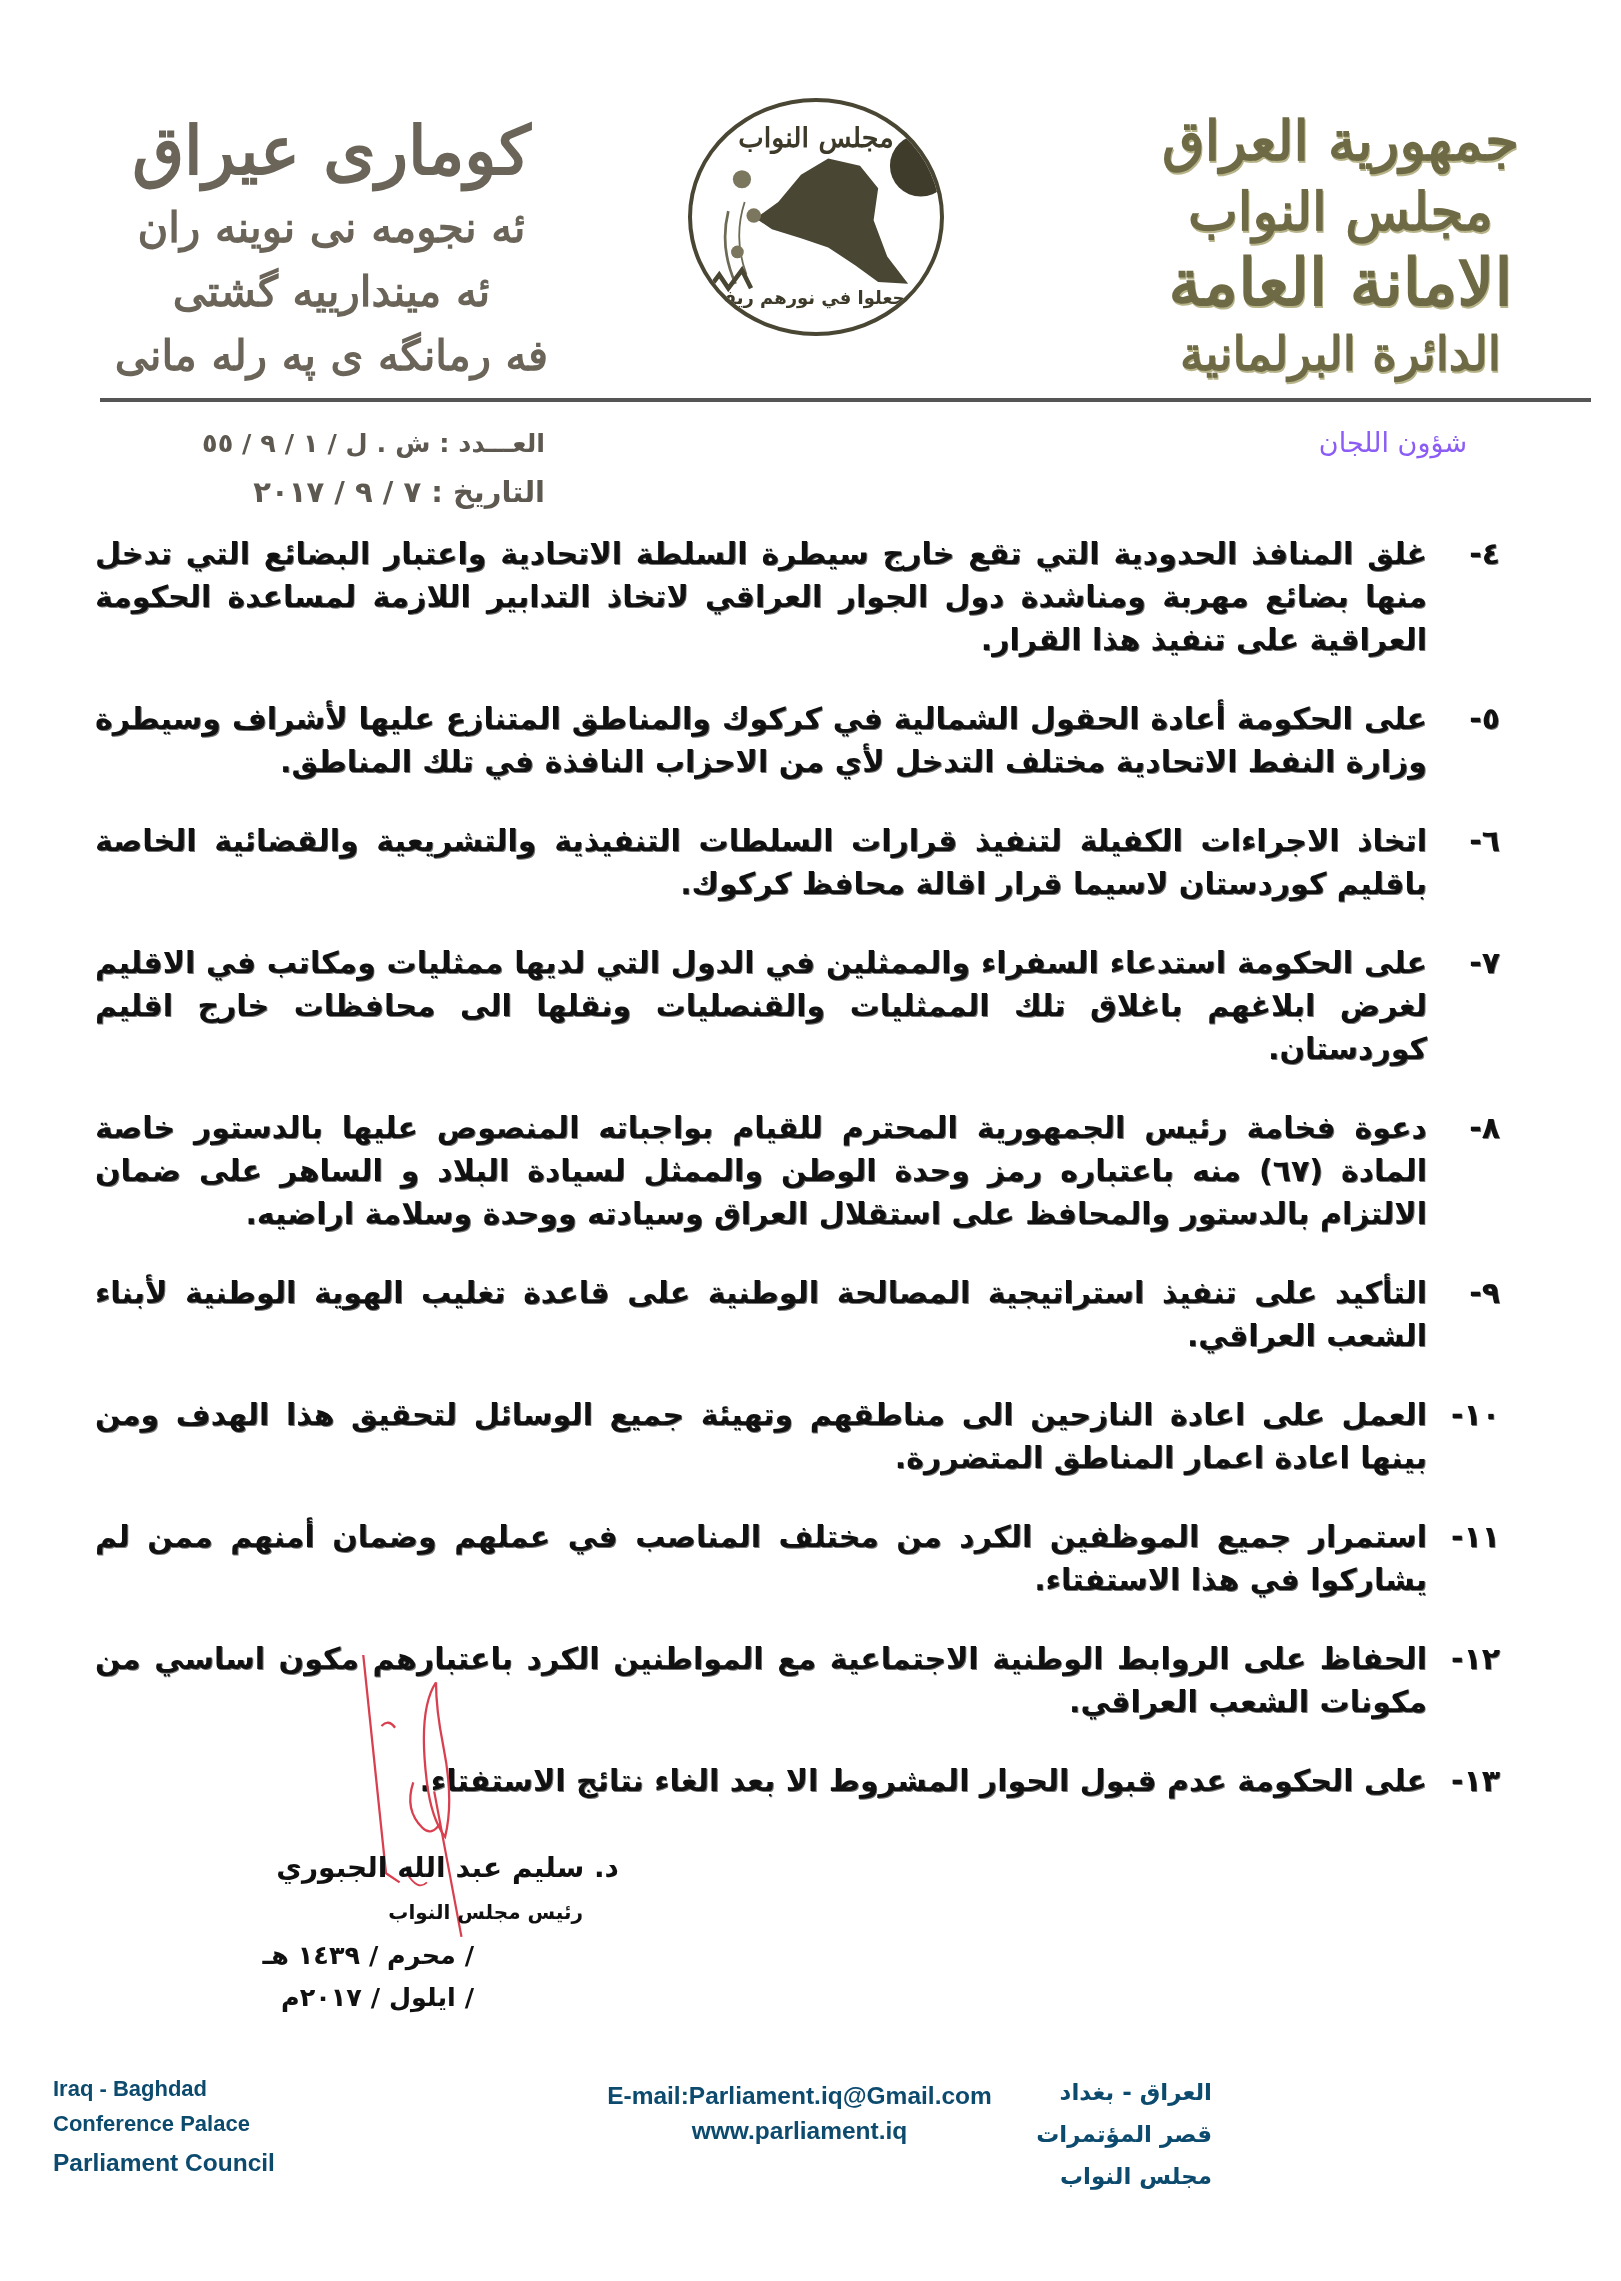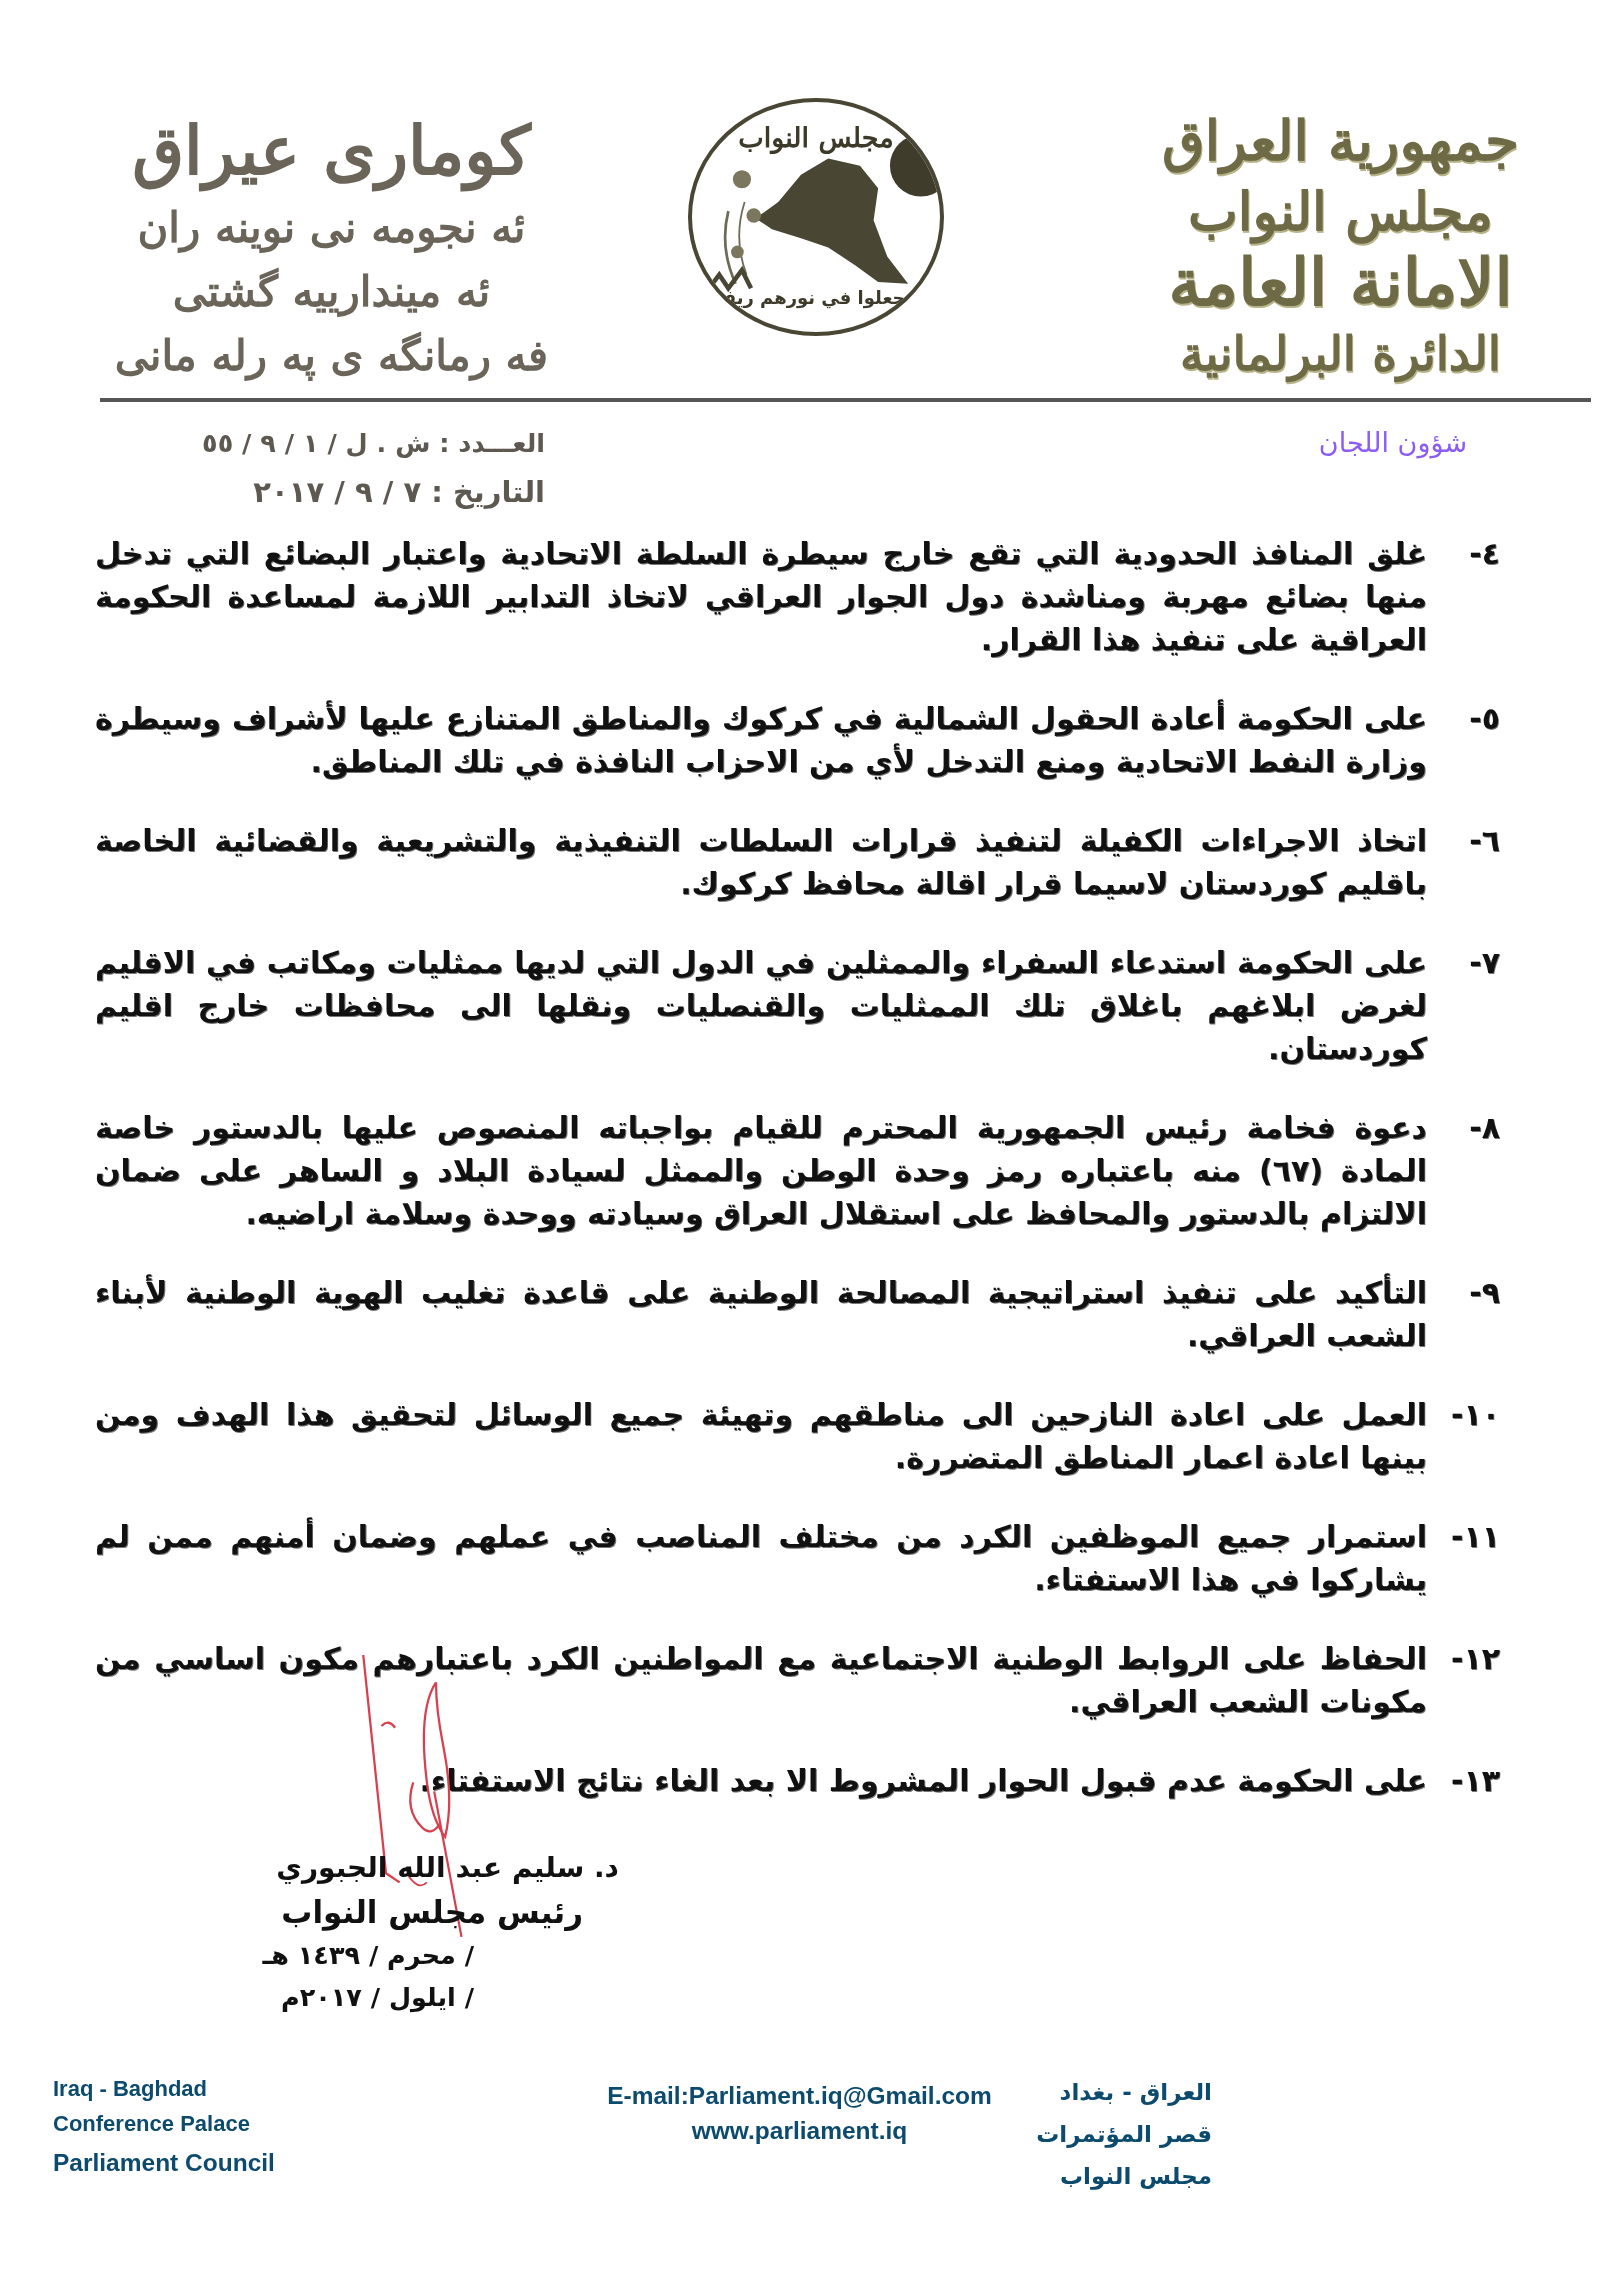--- a/index.html
+++ b/index.html
@@ -36,21 +36,21 @@
   .items { position: absolute; top: 532px; left: 95px; width: 1405px; direction: rtl; }
   .item { display: flex; direction: rtl; margin-bottom: 36px; font-weight: bold;
           font-size: 30px; line-height: 43px; color: #111; text-shadow: 0.9px 0.9px 0 #777; }
   .item .n { flex: 0 0 73px; text-align: right; }
   .item .t { flex: 1; text-align: justify; }
 
   .signature { position: absolute; left: 345px; top: 1655px; width: 182px; height: 291px; }
   .sign-block { position: absolute; top: 1846px; left: 164px; width: 455px; direction: rtl;
                 text-align: right; font-weight: bold; color: #111; }
   .sign-block .name { font-size: 28px; line-height: 44px; letter-spacing: 0.9px; }
-  .sign-block .title { font-size: 31px; line-height: 44px; padding-right: 36px; }
+  .sign-block .title { font-size: 20px; line-height: 44px; padding-right: 36px; }
   .sign-block .hdate { font-size: 25.5px; line-height: 42px; padding-right: 145px; }
   .sign-block .gdate { font-size: 25.5px; line-height: 42px; padding-right: 145px; }
 
   .footer { position: absolute; top: 2071px; left: 0; width: 1476px; height: 164px; color: #0c4a6e;
             font-family: "Liberation Sans", sans-serif; font-weight: bold; }
   .foot-left { position: absolute; left: 53px; top: 0; font-size: 22px; line-height: 35px; }
   .foot-left div:nth-child(3){ font-size: 24.5px; margin-top: 3.6px; }
   .foot-center { position: absolute; left: 545px; width: 509px; top: 7.3px; text-align: center;
                  font-size: 24.5px; line-height: 35px; }
   .foot-right { position: absolute; right: 264px; top: 0; text-align: right; direction: rtl;
@@ -97,21 +97,21 @@
   <div class="date">التاريخ : ٧ / ٩ / ٢٠١٧</div>
 </div>
 
 <div class="items">
   <div class="item">
     <span class="n">٤-</span>
     <span class="t">غلق المنافذ الحدودية التي تقع خارج سيطرة السلطة الاتحادية واعتبار البضائع التي تدخل منها بضائع مهربة ومناشدة دول الجوار العراقي لاتخاذ التدابير اللازمة لمساعدة الحكومة العراقية على تنفيذ هذا القرار.</span>
   </div>
   <div class="item">
     <span class="n">٥-</span>
-    <span class="t">على الحكومة أعادة الحقول الشمالية في كركوك والمناطق المتنازع عليها لأشراف وسيطرة وزارة النفط الاتحادية ومنع التدخل لأي من الاحزاب النافذة في تلك المناطق.</span>
+    <span class="t">على الحكومة أعادة الحقول الشمالية في كركوك والمناطق المتنازع عليها لأشراف وسيطرة وزارة النفط الاتحادية مختلف التدخل لأي من الاحزاب النافذة في تلك المناطق.</span>
   </div>
   <div class="item">
     <span class="n">٦-</span>
     <span class="t">اتخاذ الاجراءات الكفيلة لتنفيذ قرارات السلطات التنفيذية والتشريعية والقضائية الخاصة باقليم كوردستان لاسيما قرار اقالة محافظ كركوك.</span>
   </div>
   <div class="item">
     <span class="n">٧-</span>
     <span class="t">على الحكومة استدعاء السفراء والممثلين في الدول التي لديها ممثليات ومكاتب في الاقليم لغرض ابلاغهم باغلاق تلك الممثليات والقنصليات ونقلها الى محافظات خارج اقليم كوردستان.</span>
   </div>
   <div class="item">

